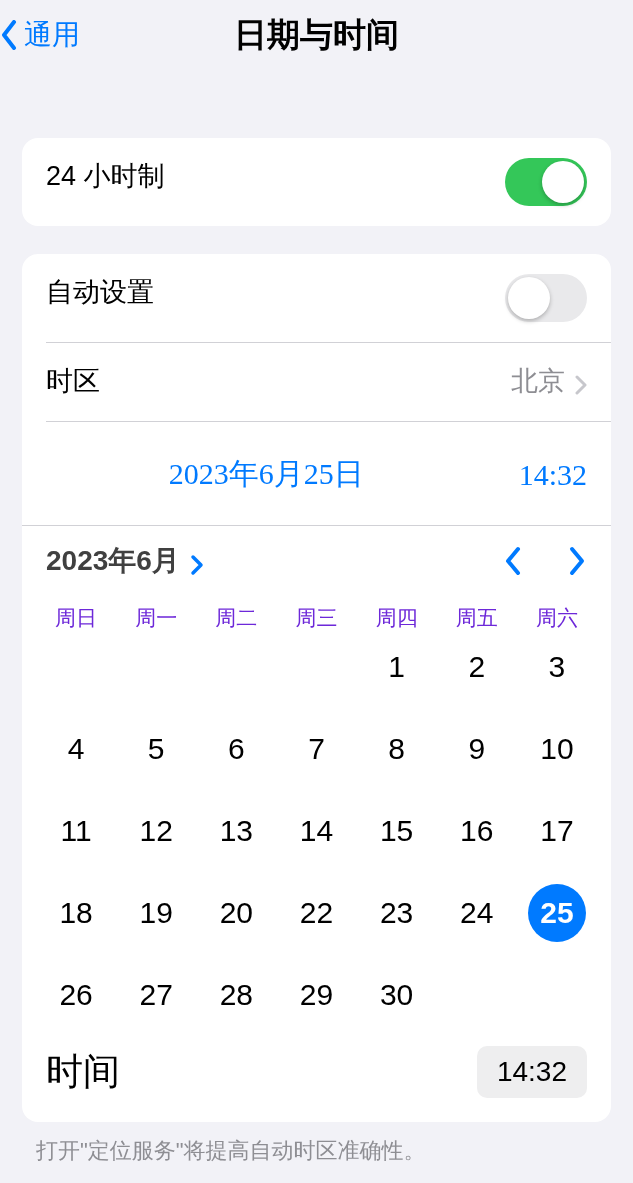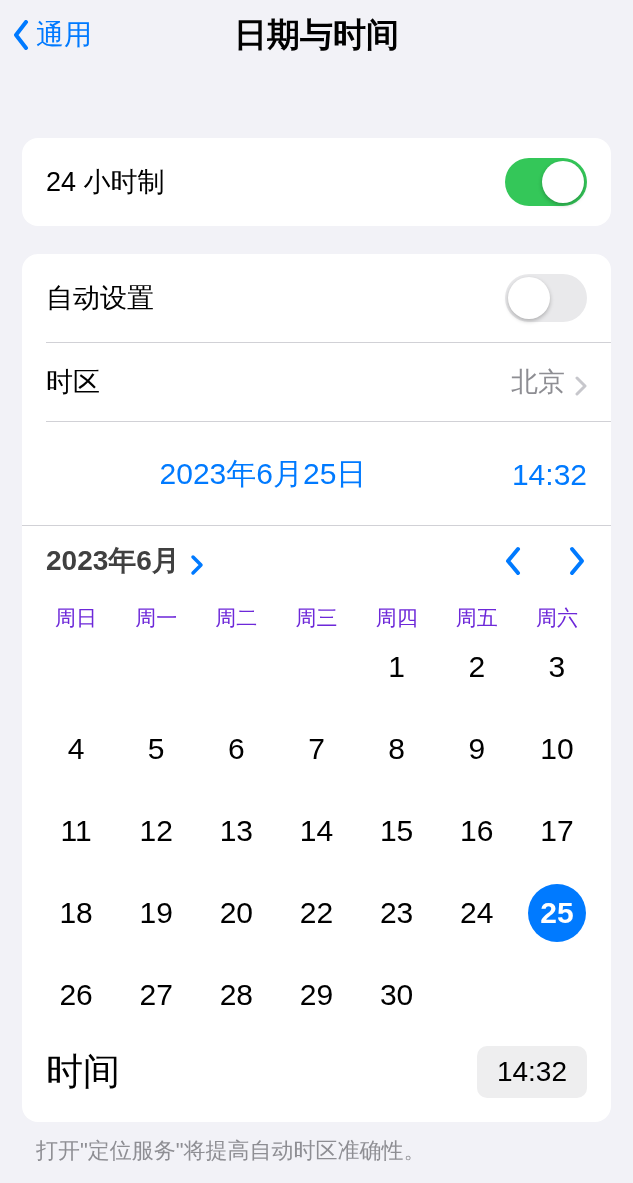--- a/index.html
+++ b/index.html
@@ -14,21 +14,21 @@
       display: flex;
       align-items: center;
       height: 70px;
       position: relative;
     }
     .back-btn {
       display: flex;
       align-items: center;
       color: #007aff;
       font-size: 28px;
-      padding-left: 12px;
+      padding-left: 0;
       cursor: pointer;
     }
     .back-chevron {
       width: 18px;
       height: 30px;
       margin-right: 6px;
     }
     .back-chevron svg { width: 100%; height: 100%; }
     .nav-title {
       position: absolute;
@@ -41,21 +41,21 @@
     }
     .group {
       background: #fff;
       border-radius: 16px;
       margin: 28px 22px 0 22px;
       overflow: hidden;
     }
     .group.first { margin-top: 68px; }
     .row {
       display: flex;
-      align-items: center;
+      align-items: flex-start;
       justify-content: space-between;
       padding: 20px 24px;
       min-height: 78px;
     }
     .row-label {
       font-size: 27px;
       color: #000;
     }
     .sep {
       height: 1px;
@@ -90,20 +90,21 @@
     .chevron-right {
       width: 12px; height: 20px;
       margin-left: 10px;
     }
     .chevron-right svg { width: 100%; height: 100%; }
     .datetime-row {
       display: flex;
       align-items: center;
       padding: 24px 24px 22px 24px;
       gap: 32px;
+      font-family: Liberation Serif, serif;
     }
     .date-pill, .time-pill {
       font-size: 30px;
       color: #007aff;
       padding: 8px 0;
     }
     .dt-flex { flex: 1; display: flex; justify-content: center; }
     .month-header {
       display: flex;
       align-items: center;

